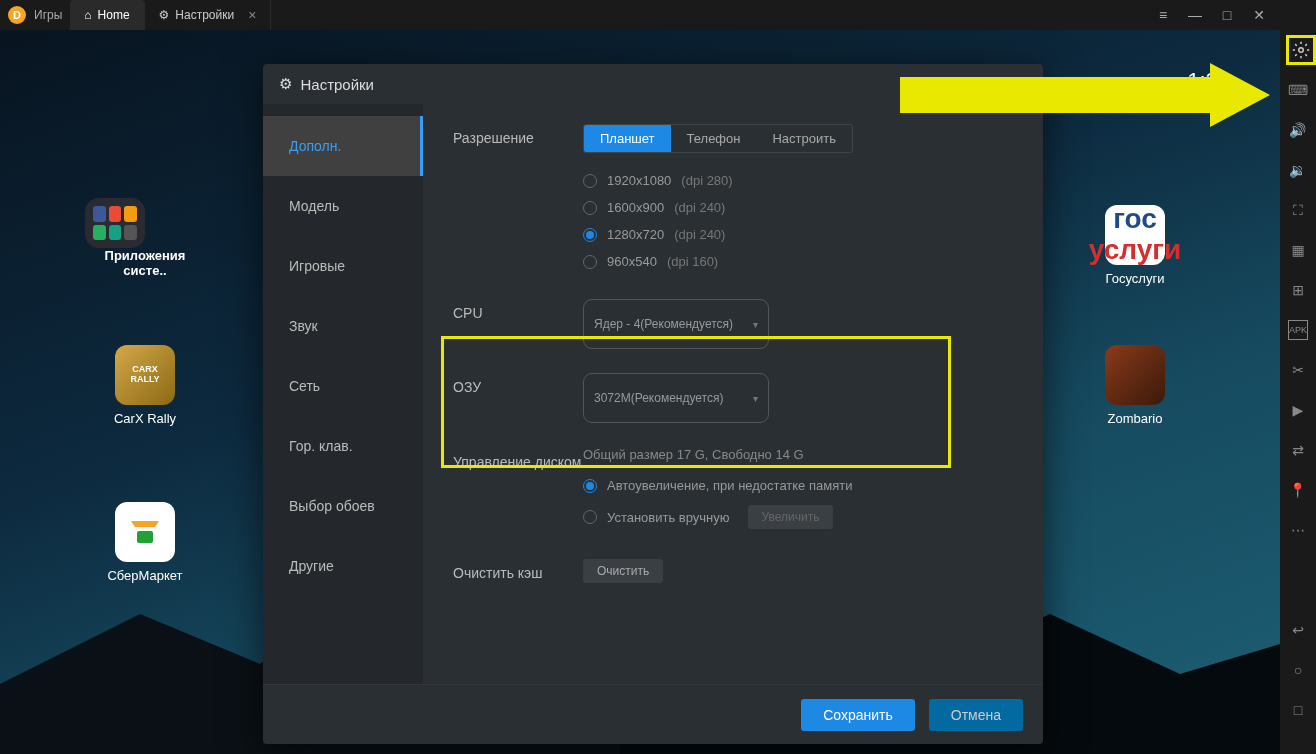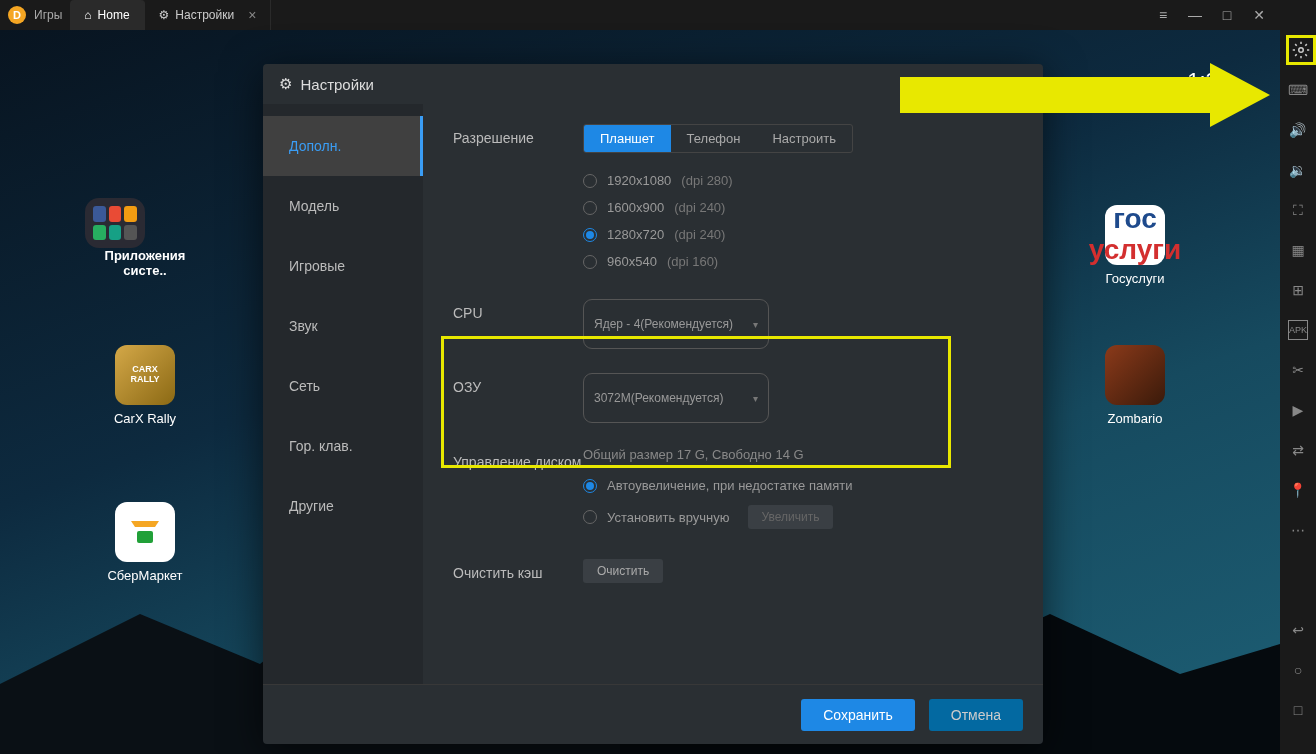--- a/index.html
+++ b/index.html
@@ -169,20 +169,23 @@
           <div class="sidebar-item">
               <span>Звук</span>
             </div>
           <div class="sidebar-item">
               <span>Сеть</span>
             </div>
           <div class="sidebar-item">
               <span>Гор. клав.</span>
             </div>
           <div class="sidebar-item">
+              <span>Выбор обоев</span>
+            </div>
+          <div class="sidebar-item">
               <span>Другие</span>
             </div>
         </div>
         <div class="content">
           <div class="highlight-box hb1"></div>
 
           <div class="row">
             <div class="row-label">Разрешение</div>
             <div class="row-body">
               <div class="segbtn">

